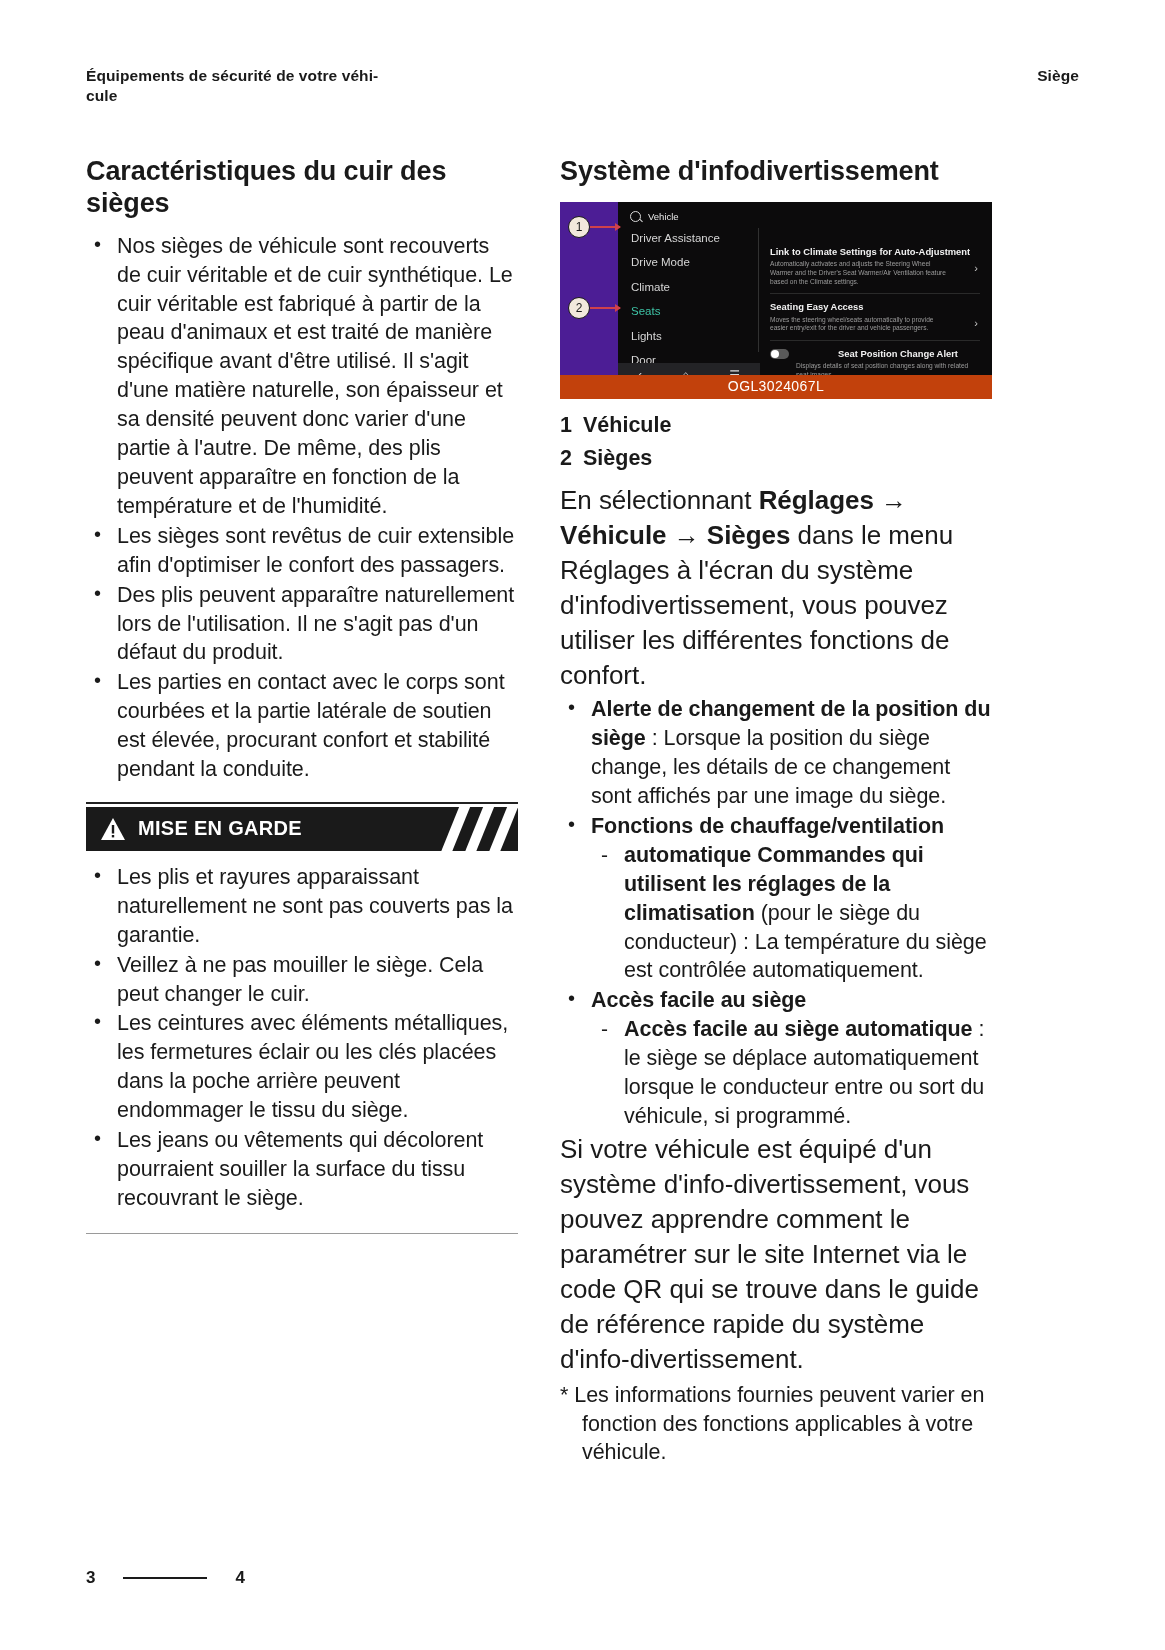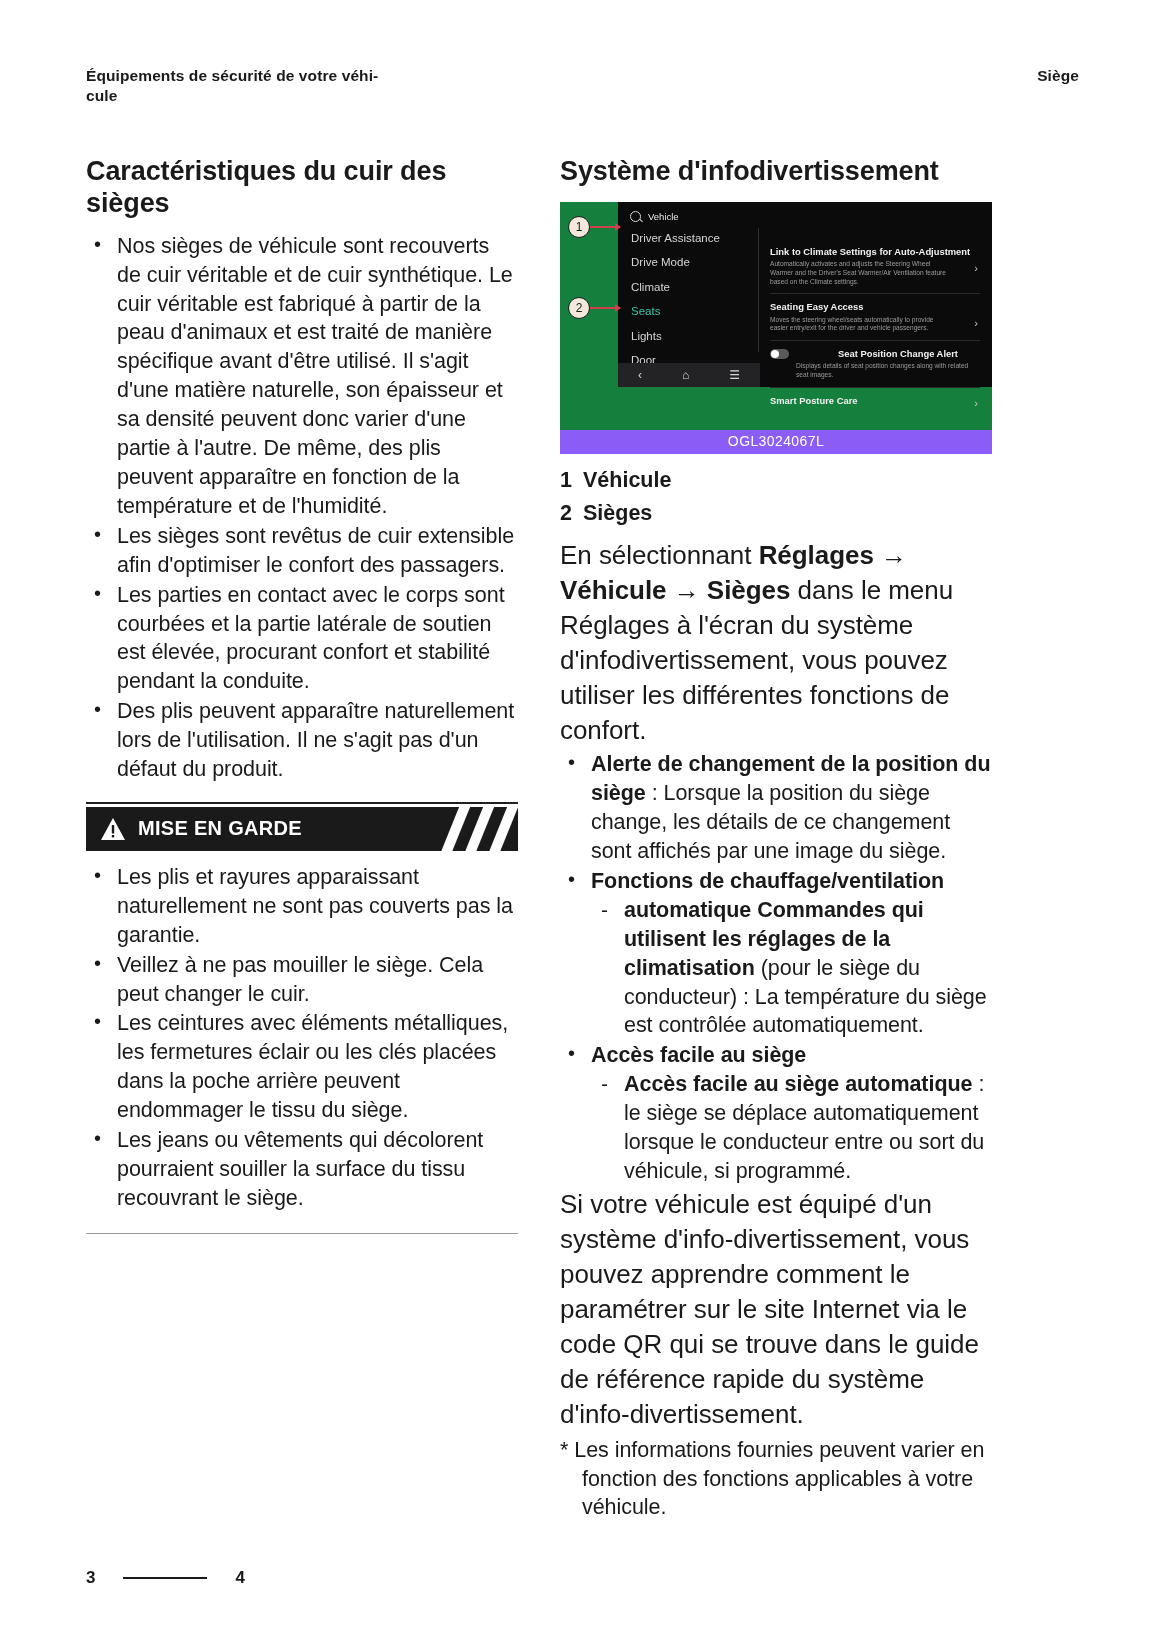--- a/index.html
+++ b/index.html
@@ -174,22 +174,22 @@
   }
 
   
   .figure {
     margin: 2px 0 10px 0;
     width: 432px;
   }
   .fig-img {
     position: relative;
     width: 432px;
-    height: 228px;
-    background: #15803d;
+    height: 173px;
+    background: #4c1d95;
     overflow: hidden;
   }
   .fig-screen {
     position: absolute;
     left: 58px; top: 0;
     width: 374px;
     height: 185px;
     background: #0c0b0c;
   }
   .fig-search {
@@ -341,21 +341,21 @@
     position: absolute;
     right: -1px; top: -3px;
     border-left: 6px solid #d0414b;
     border-top: 4px solid transparent;
     border-bottom: 4px solid transparent;
   }
   .callout.c1 { left: 8px; top: 14px; }
   .callout.c2 { left: 8px; top: 95px; }
 
   .fig-caption {
-    background: #8b5cf6;
+    background: #c2410c;
     color: #ffffff;
     text-align: center;
     font-size: 14px;
     letter-spacing: 0.4px;
     padding: 2px 0 4px 0;
     height: 18px;
     line-height: 18px;
   }
 
   .numlist {
@@ -412,22 +412,22 @@
 
   <div class="columns">
 
     <div class="col">
 
       <h1 class="sec-title">Caractéristiques du cuir des sièges</h1>
 
       <ul class="bullets">
         <li>Nos sièges de véhicule sont recouverts de cuir véritable et de cuir synthétique. Le cuir véritable est fabriqué à partir de la peau d'animaux et est traité de manière spécifique avant d'être utilisé. Il s'agit d'une matière naturelle, son épaisseur et sa densité peuvent donc varier d'une partie à l'autre. De même, des plis peuvent apparaître en fonction de la température et de l'humidité.</li>
         <li>Les sièges sont revêtus de cuir extensible afin d'optimiser le confort des passagers.</li>
+        <li>Des plis peuvent apparaître naturellement lors de l'utilisation. Il ne s'agit pas d'un défaut du produit.</li>
         <li>Les parties en contact avec le corps sont courbées et la partie latérale de soutien est élevée, procurant confort et stabilité pendant la conduite.</li>
-        <li>Des plis peuvent apparaître naturellement lors de l'utilisation. Il ne s'agit pas d'un défaut du produit.</li>
       </ul>
 
       <div class="warn-wrap">
         <div class="warn-rule"></div>
         <div class="warn-bar">
           <span class="warn-icon">
             <svg width="26" height="24" viewBox="0 0 26 24">
               <path d="M13 1 L25 23 L1 23 Z" fill="#ffffff"></path>
               <rect x="11.8" y="8" width="2.4" height="8.5" fill="#1a1a1a"></rect>
               <rect x="11.8" y="18" width="2.4" height="2.4" fill="#1a1a1a"></rect>

